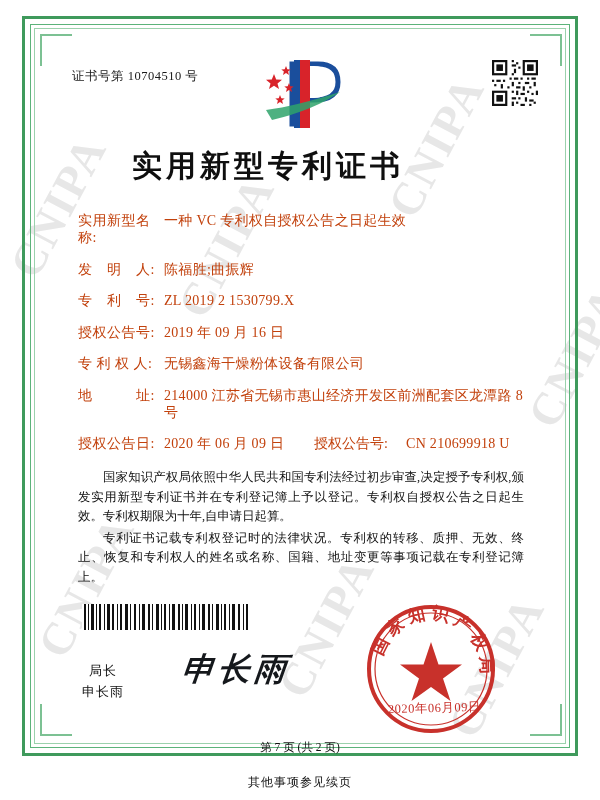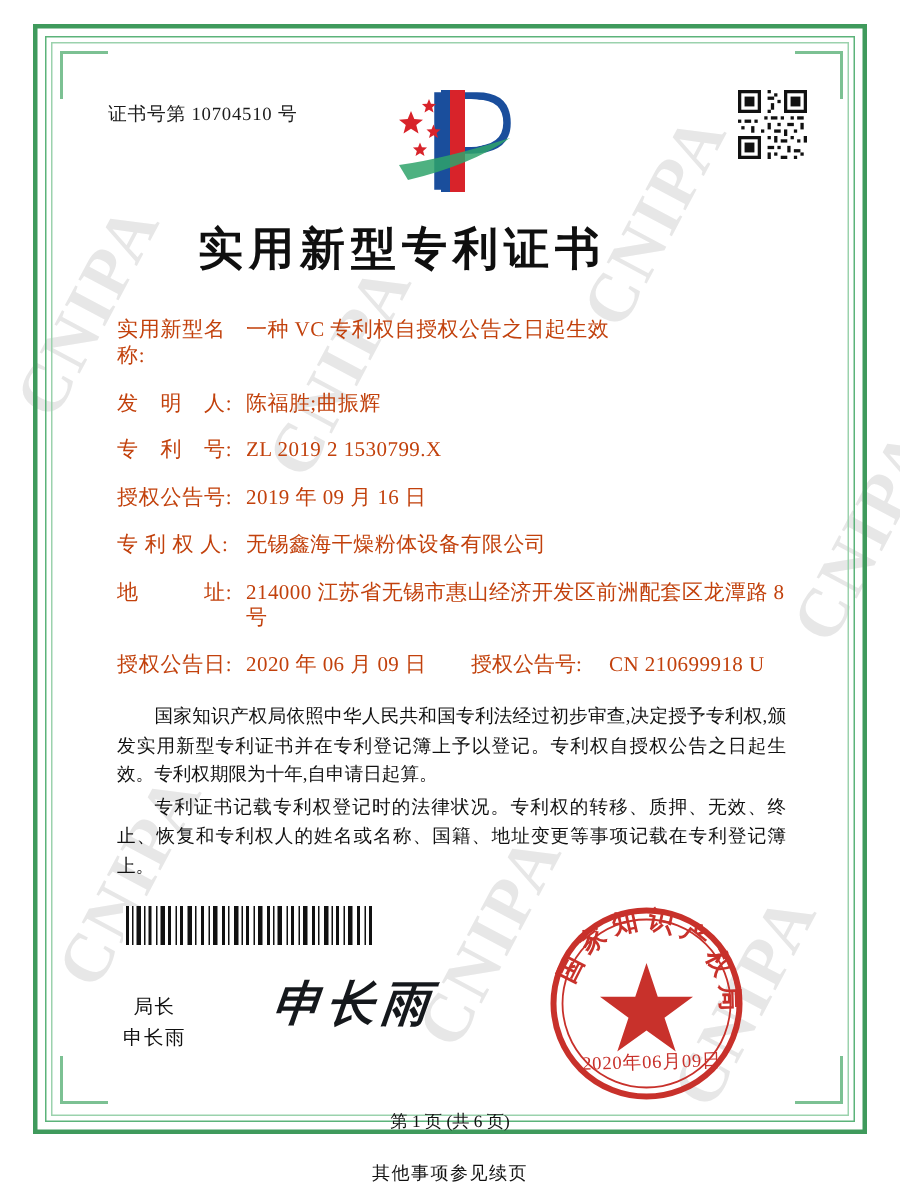--- a/index.html
+++ b/index.html
@@ -432,16 +432,16 @@
     <circle cx="67" cy="67" r="62" fill="none" stroke="#c8312b" stroke-width="4"></circle>
     <circle cx="67" cy="67" r="56" fill="none" stroke="#c8312b" stroke-width="1.2"></circle>
     <polygon points="67,40 74.5,62.5 98,62.5 79,76.5 86.5,99 67,85 47.5,99 55,76.5 36,62.5 59.5,62.5" fill="#c8312b"></polygon>
     <path id="sealArc" d="M 67 10 m -50 57 a 50 50 0 1 1 100 0" fill="none"></path>
     <text font-family="'Liberation Serif', serif" font-size="17" font-weight="bold" fill="#c8312b" letter-spacing="5">
       <textPath href="#sealArc" startOffset="8%">国家知识产权局</textPath>
     </text>
   </svg>
   <div class="seal-date">2020年06月09日</div>
 
-  <div class="page-no">第 1 页 (共 6 页)</div>
+  <div class="page-no">第 7 页 (共 2 页)</div>
   <div class="footer-note">其他事项参见续页</div>
 
 </div>
 
 </body></html>

